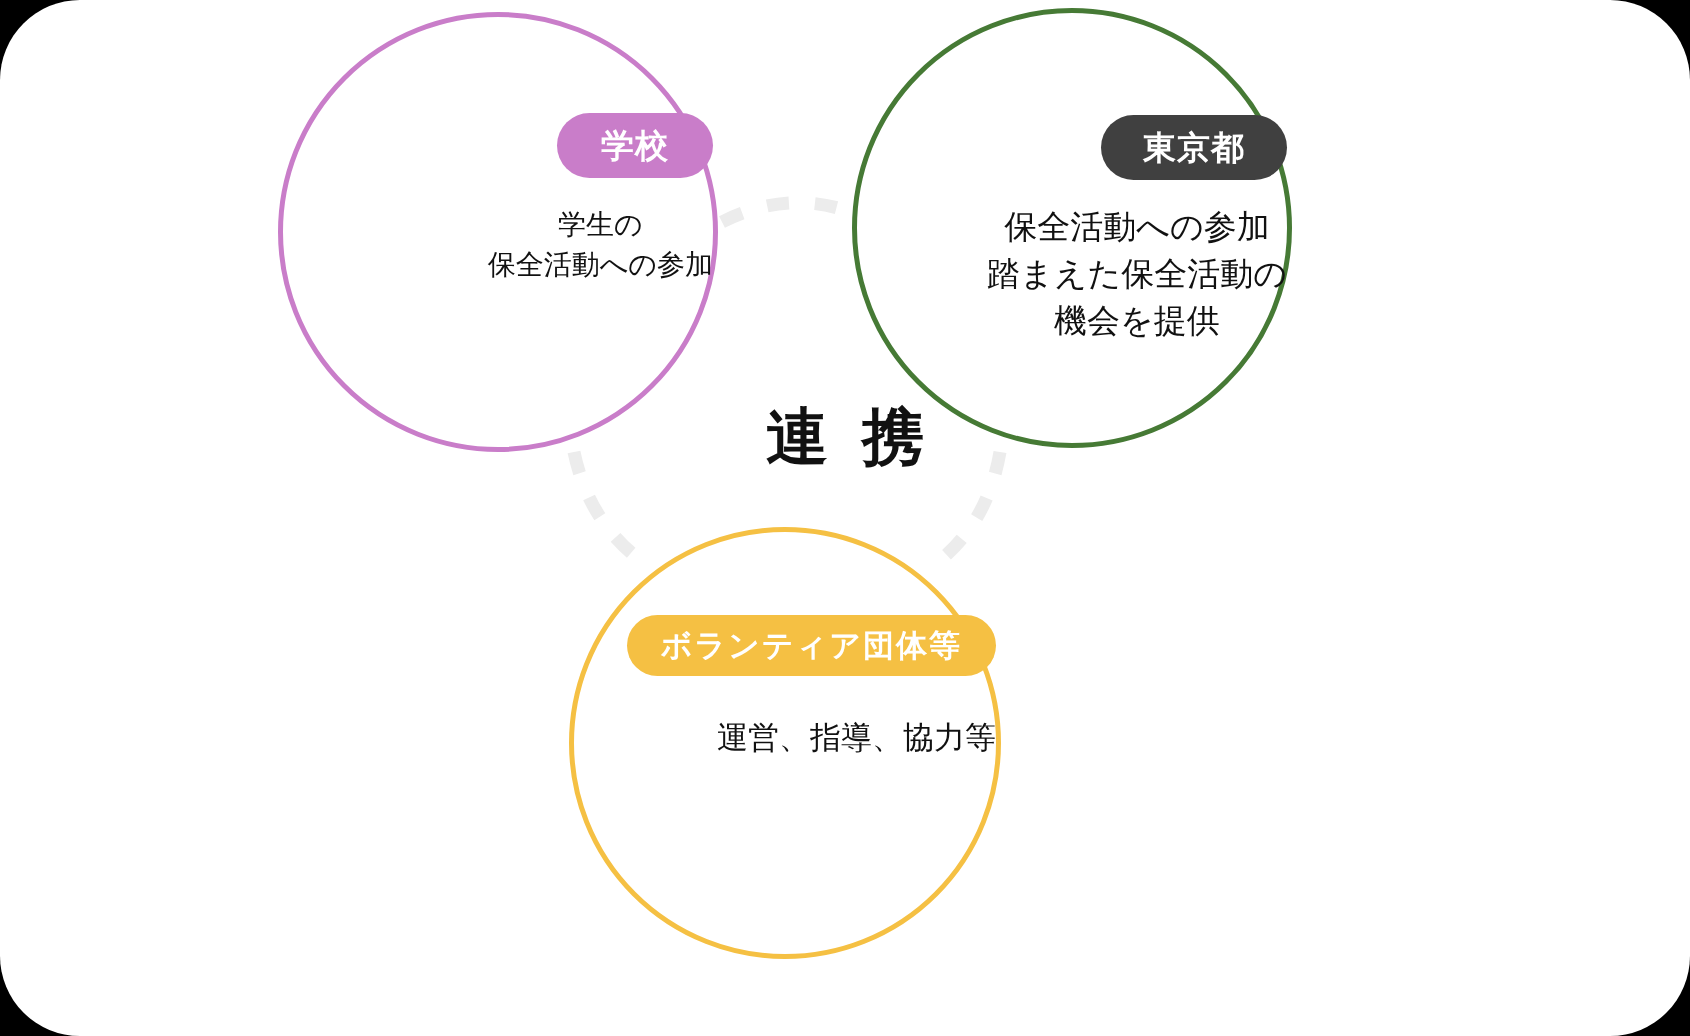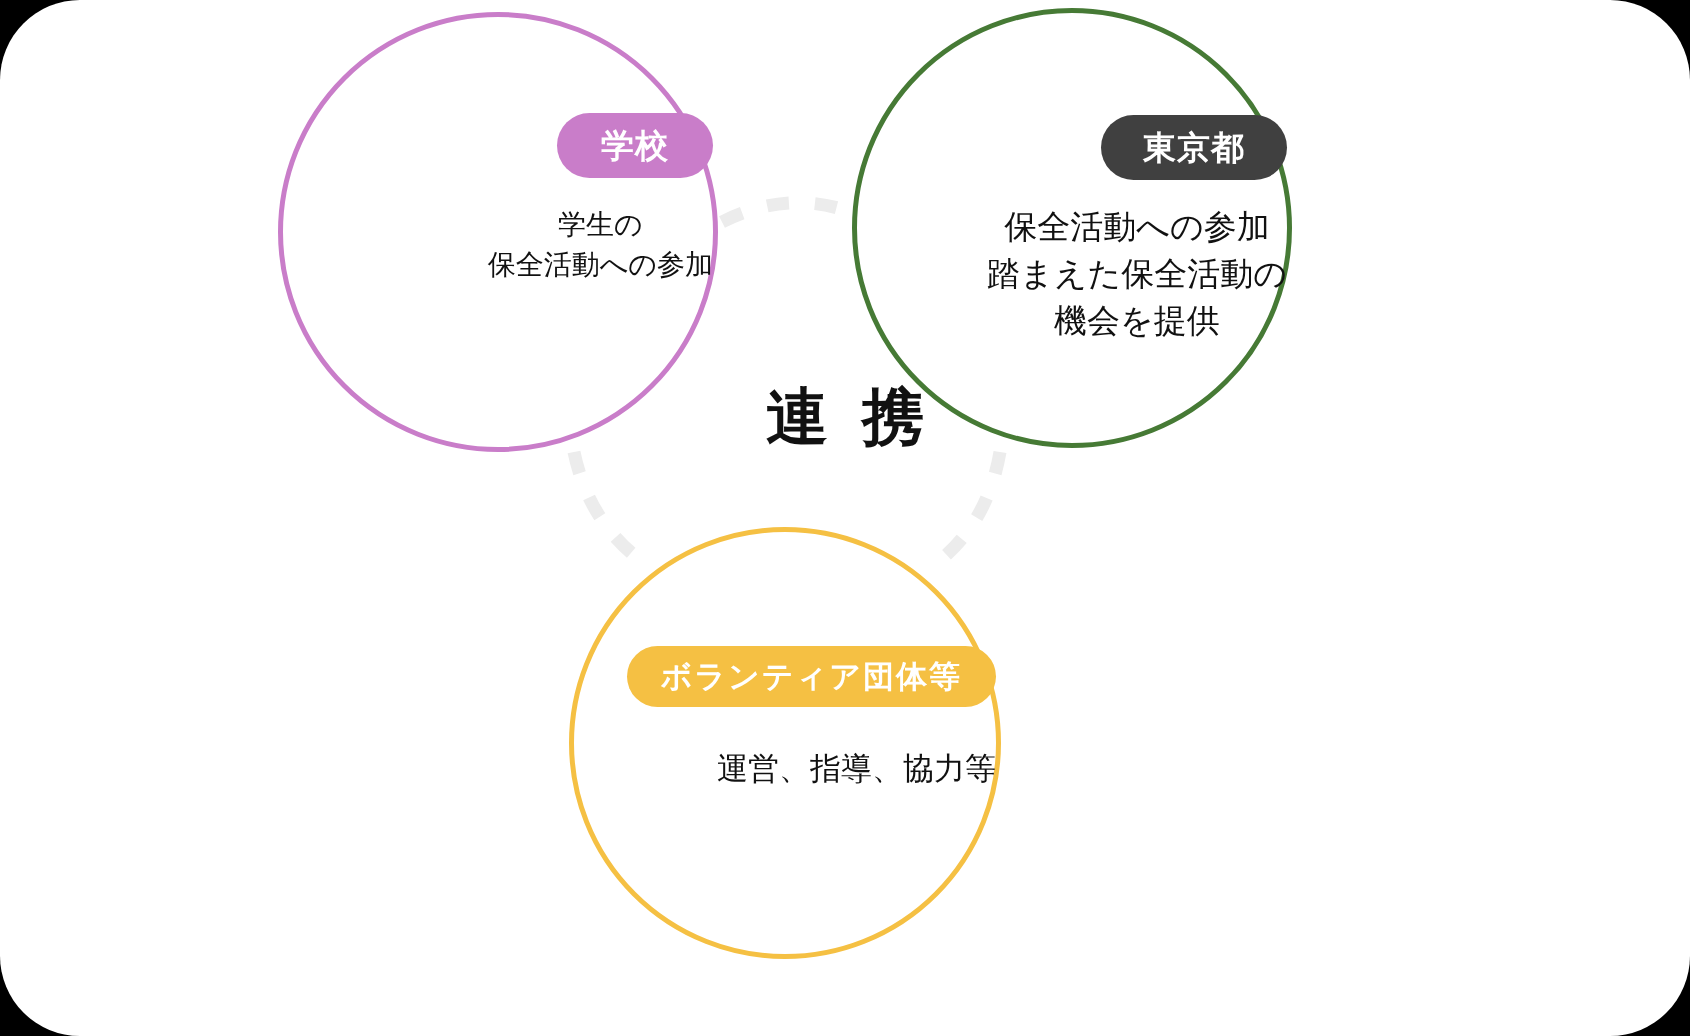--- a/index.html
+++ b/index.html
@@ -109,36 +109,36 @@
   
   #node-volunteer {
     left: 569px;
     top: 527px;
     width: 432px;
     height: 432px;
     border-width: 5px;
     border-color: #f5c043;
   }
   #node-volunteer .node-badge {
-    margin-top: 114px;
+    margin-top: 83px;
     padding: 15px 34px;
     background: #f5c043;
     font-size: 31px;
     letter-spacing: 2px;
   }
   #node-volunteer .node-body {
     margin-top: 39px;
     font-size: 31px;
   }
 
   
   #center-label {
     position: absolute;
     left: 0;
-    top: 386px;
+    top: 406px;
     width: 1690px;
     text-align: center;
     font-size: 62px;
     font-weight: 700;
     color: #111111;
     letter-spacing: 34px;
     text-indent: 34px;
     line-height: 1;
   }
 </style>

